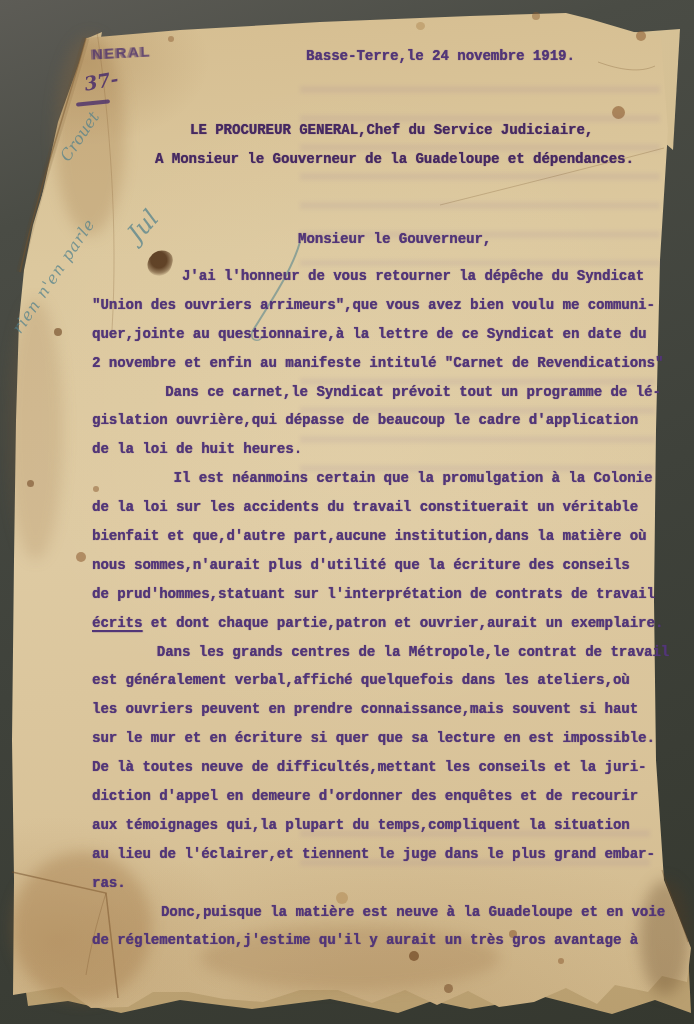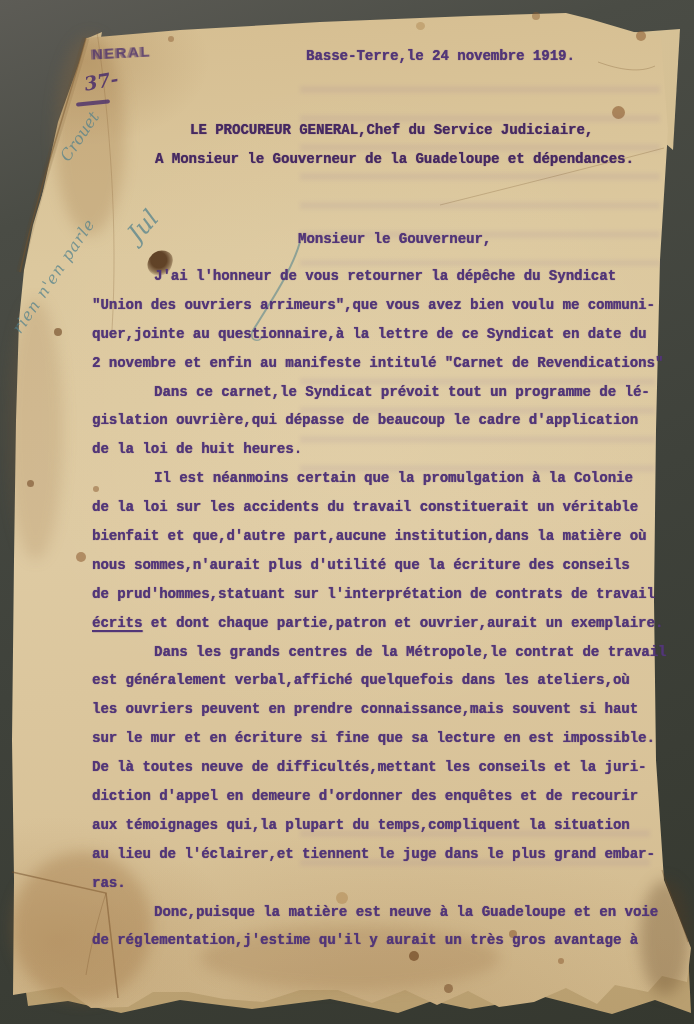--- a/index.html
+++ b/index.html
@@ -66,21 +66,21 @@
     font-size:14px; color:var(--ink); white-space:pre;
     text-shadow:0 0 1px rgba(80,50,120,.8), .4px .4px 0 rgba(80,50,120,.45);
   }
   .heading{color:var(--ink-dark);}
   .body-text{position:absolute; left:92px; top:262px; width:580px;}
   .body-text .line{
     font-family:"Liberation Mono",monospace; font-weight:700; font-size:14px;
     line-height:28.9px; height:28.9px; color:var(--ink); white-space:pre;
     text-shadow:0 0 1px rgba(80,50,120,.8), .4px .4px 0 rgba(80,50,120,.45);
   }
-  .body-text .line.indent{padding-left:62px;}
+  .body-text .line.indent{padding-left:62px;text-align:center;}
   .body-text .u{text-decoration:underline; text-underline-offset:3px; text-decoration-thickness:2px;}
   
   .stamp{
     position:absolute; left:92px; top:44px; transform:rotate(-3deg);
     font-family:"Liberation Sans",sans-serif; font-weight:700; font-size:15px;
     letter-spacing:1.5px; color:#4a2e6c; opacity:.8; filter:blur(.7px);
     text-shadow:-2px 0 rgba(74,46,108,.55);
   }
   .folio{
     position:absolute; left:84px; top:70px; transform:rotate(-10deg);
@@ -176,21 +176,21 @@
         <div class="line">de la loi sur les accidents du travail constituerait un véritable</div>
         <div class="line">bienfait et que,d'autre part,aucune institution,dans la matière où</div>
         <div class="line">nous sommes,n'aurait plus d'utilité que la écriture des conseils</div>
         <div class="line">de prud'hommes,statuant sur l'interprétation de contrats de travail</div>
         <div class="line"><span class="u">écrits</span> et dont chaque partie,patron et ouvrier,aurait un exemplaire.</div>
       </div>
       <div>
         <div class="line indent">Dans les grands centres de la Métropole,le contrat de travail</div>
         <div class="line">est généralement verbal,affiché quelquefois dans les ateliers,où</div>
         <div class="line">les ouvriers peuvent en prendre connaissance,mais souvent si haut</div>
-        <div class="line">sur le mur et en écriture si fine que sa lecture en est impossible.</div>
+        <div class="line">sur le mur et en écriture si quer que sa lecture en est impossible.</div>
         <div class="line">De là toutes neuve de difficultés,mettant les conseils et la juri-</div>
         <div class="line">diction d'appel en demeure d'ordonner des enquêtes et de recourir</div>
         <div class="line">aux témoignages qui,la plupart du temps,compliquent la situation</div>
         <div class="line">au lieu de l'éclairer,et tiennent le juge dans le plus grand embar-</div>
         <div class="line">ras.</div>
       </div>
       <div>
         <div class="line indent">Donc,puisque la matière est neuve à la Guadeloupe et en voie</div>
         <div class="line">de réglementation,j'estime qu'il y aurait un très gros avantage à</div>
       </div>

